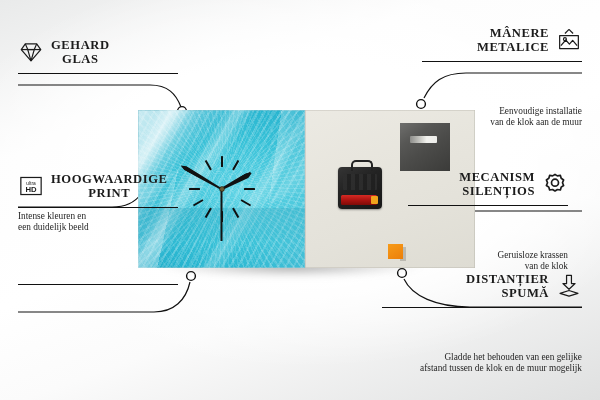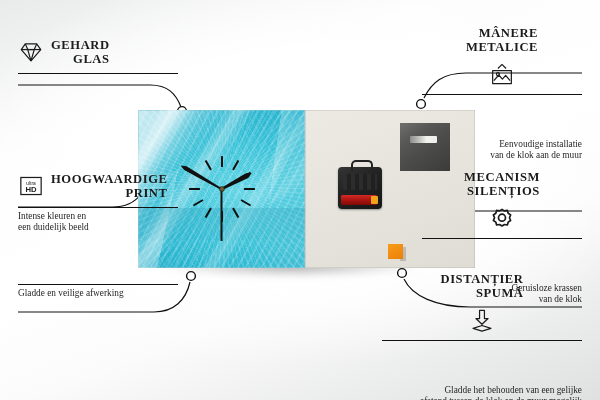--- a/index.html
+++ b/index.html
@@ -11,28 +11,28 @@
   }
   #stage{
     position:absolute;inset:0;width:600px;height:400px;
     background:
       radial-gradient(ellipse 360px 200px at 50% 42%, #ffffff 0%, #ffffff 55%, rgba(255,255,255,0) 100%),
       linear-gradient(160deg,#e9eaea 0%,#fdfdfd 26%,#ffffff 50%,#fbfbfb 66%,#dfe0e0 100%);
   }
   
   .feat{position:absolute;}
   .feat .head{display:flex;align-items:center;gap:7px;}
-  .feat.right .head{flex-direction:column;justify-content:center;}
+  .feat.right .head{flex-direction:row;justify-content:center;}
   .feat .title{
     font-family:"Liberation Serif",serif;
     font-weight:700;font-size:12.6px;letter-spacing:.55px;
     color:#1b1b1b;line-height:14.4px;text-transform:uppercase;
     white-space:pre-line;
   }
-  .feat.left .title{text-align:right;}
+  .feat.left .title{text-align:center;}
   .feat.right .title{text-align:right;}
   .feat .rule{
     height:1px;background:#111;margin-top:3px;
   }
   .feat .desc{
     font-family:"Liberation Serif",serif;
     font-size:9.3px;line-height:11.4px;color:#262626;
     margin-top:3px;white-space:pre-line;
   }
   .feat.right .desc{text-align:right;margin-top:44px;}
@@ -260,21 +260,20 @@
       <span class="title">HOOGWAARDIGE
 PRINT</span>
     </div>
     <div class="rule" style="width:160px;margin-top:6px;"></div>
     <div class="desc">Intense kleuren en
 een duidelijk beeld</div>
   </div>
 
   <div class="feat left" style="left:18px;top:278px;width:160px;">
     <div class="rule" style="width:160px;margin-top:6px;"></div>
-    <div class="desc">Gladde en veilige afwerking</div>
   </div>
 
   <div class="feat right" style="left:422px;top:26px;width:160px;">
     <div class="head">
       <span class="title" style="flex:1 1 auto;">MÂNERE
 METALICE</span>
       <span class="ico">
         <svg viewBox="0 0 32 32">
             <g fill="none" stroke="#1b1b1b" stroke-width="1.5" stroke-linejoin="round">
         <path d="M16 3 L21 8"></path>
@@ -284,21 +283,21 @@
         <circle cx="11" cy="15" r="1.8"></circle>
             </g>
           </svg>
       </span>
     </div>
     <div class="rule" style="width:160px;margin-top:6px;"></div>
     <div class="desc">Eenvoudige installatie
 van de klok aan de muur</div>
   </div>
 
-  <div class="feat right" style="left:422px;top:170px;width:160px;">
+  <div class="feat right" style="left:408px;top:170px;width:160px;">
     <div class="head">
       <span class="title" style="flex:1 1 auto;">MECANISM
 SILENȚIOS</span>
       <span class="ico">
         <svg viewBox="0 0 32 32">
             <g fill="none" stroke="#1b1b1b" stroke-width="2.1" stroke-linejoin="round">
         <path d="M16 4.2 L19 6 L22.6 5.4 L23.6 8.9 L26.6 11 L25.2 14.4 L26.6 17.8 L23.6 19.9 L22.6 23.4 L19 22.8 L16 24.6 L13 22.8 L9.4 23.4 L8.4 19.9 L5.4 17.8 L6.8 14.4 L5.4 11 L8.4 8.9 L9.4 5.4 L13 6 Z"></path>
         <circle cx="16" cy="14.4" r="4.3"></circle>
             </g>
           </svg>

